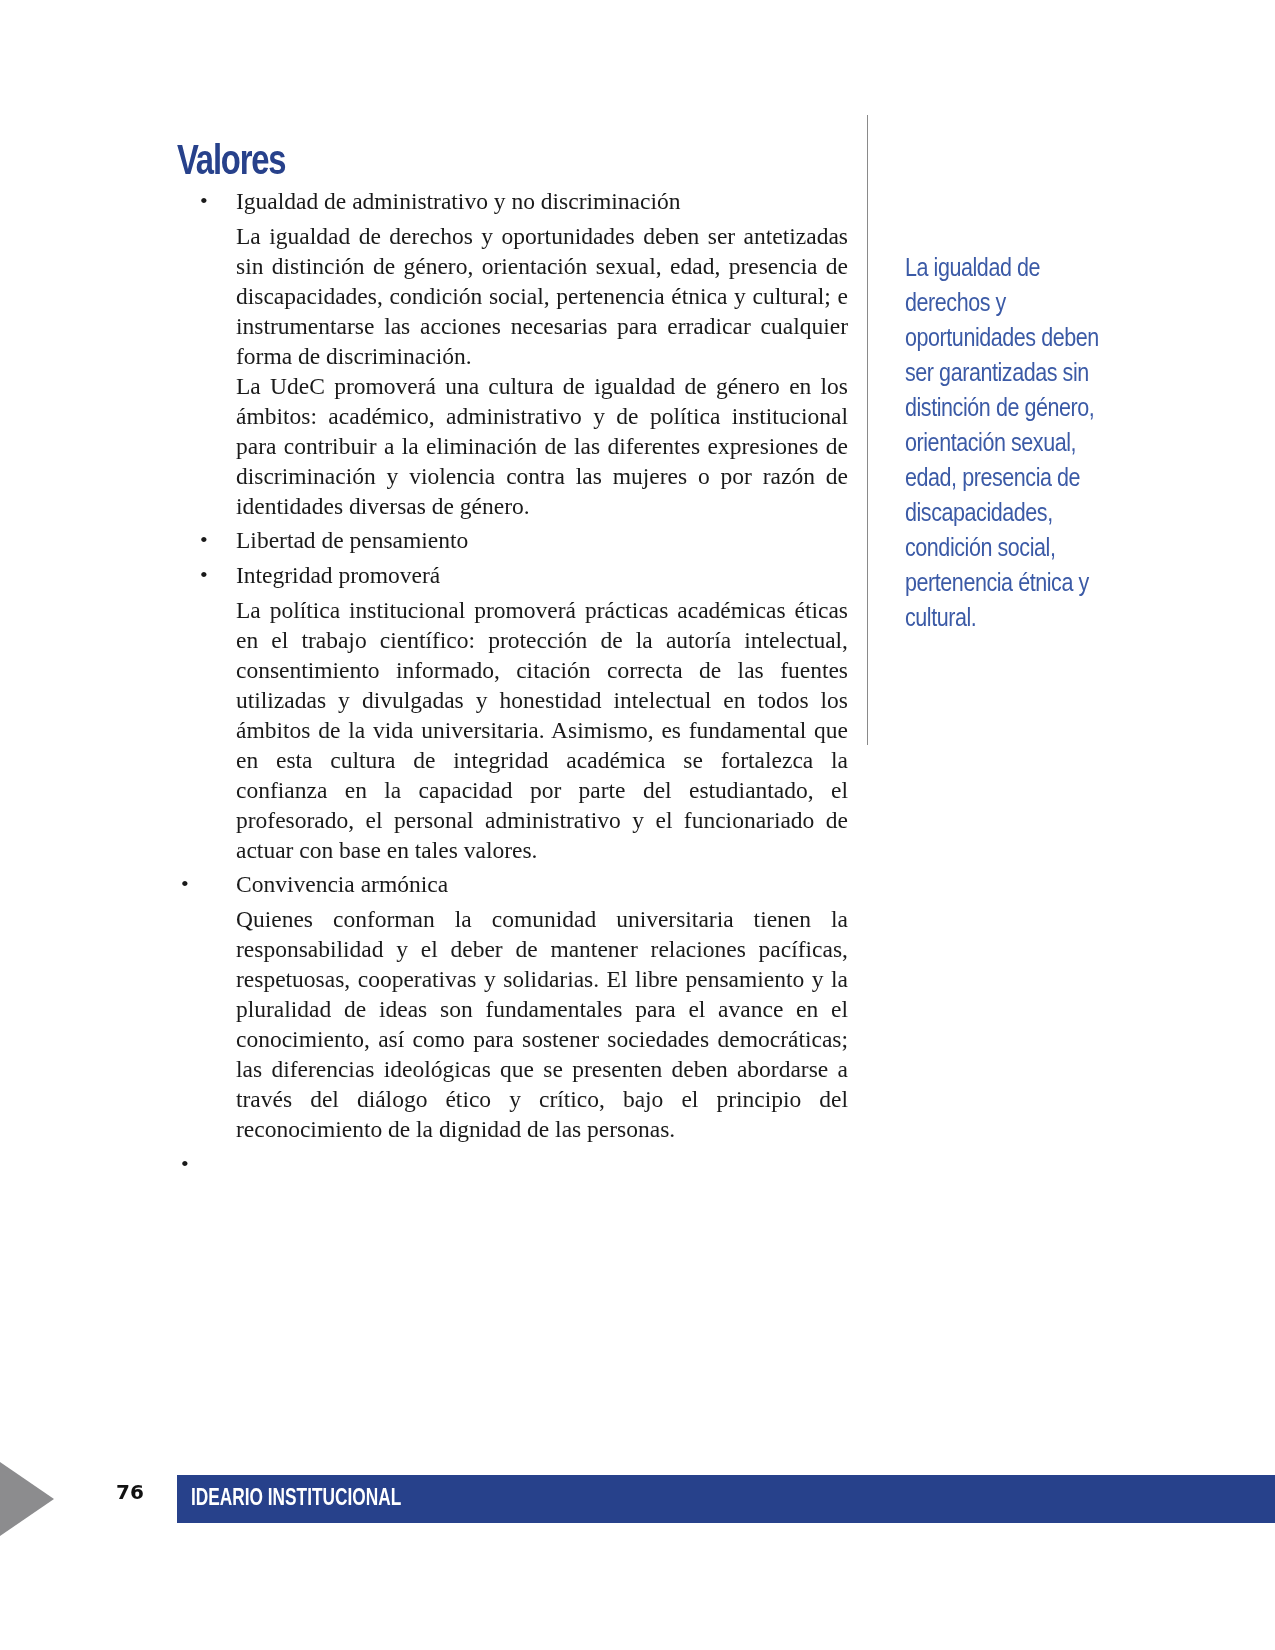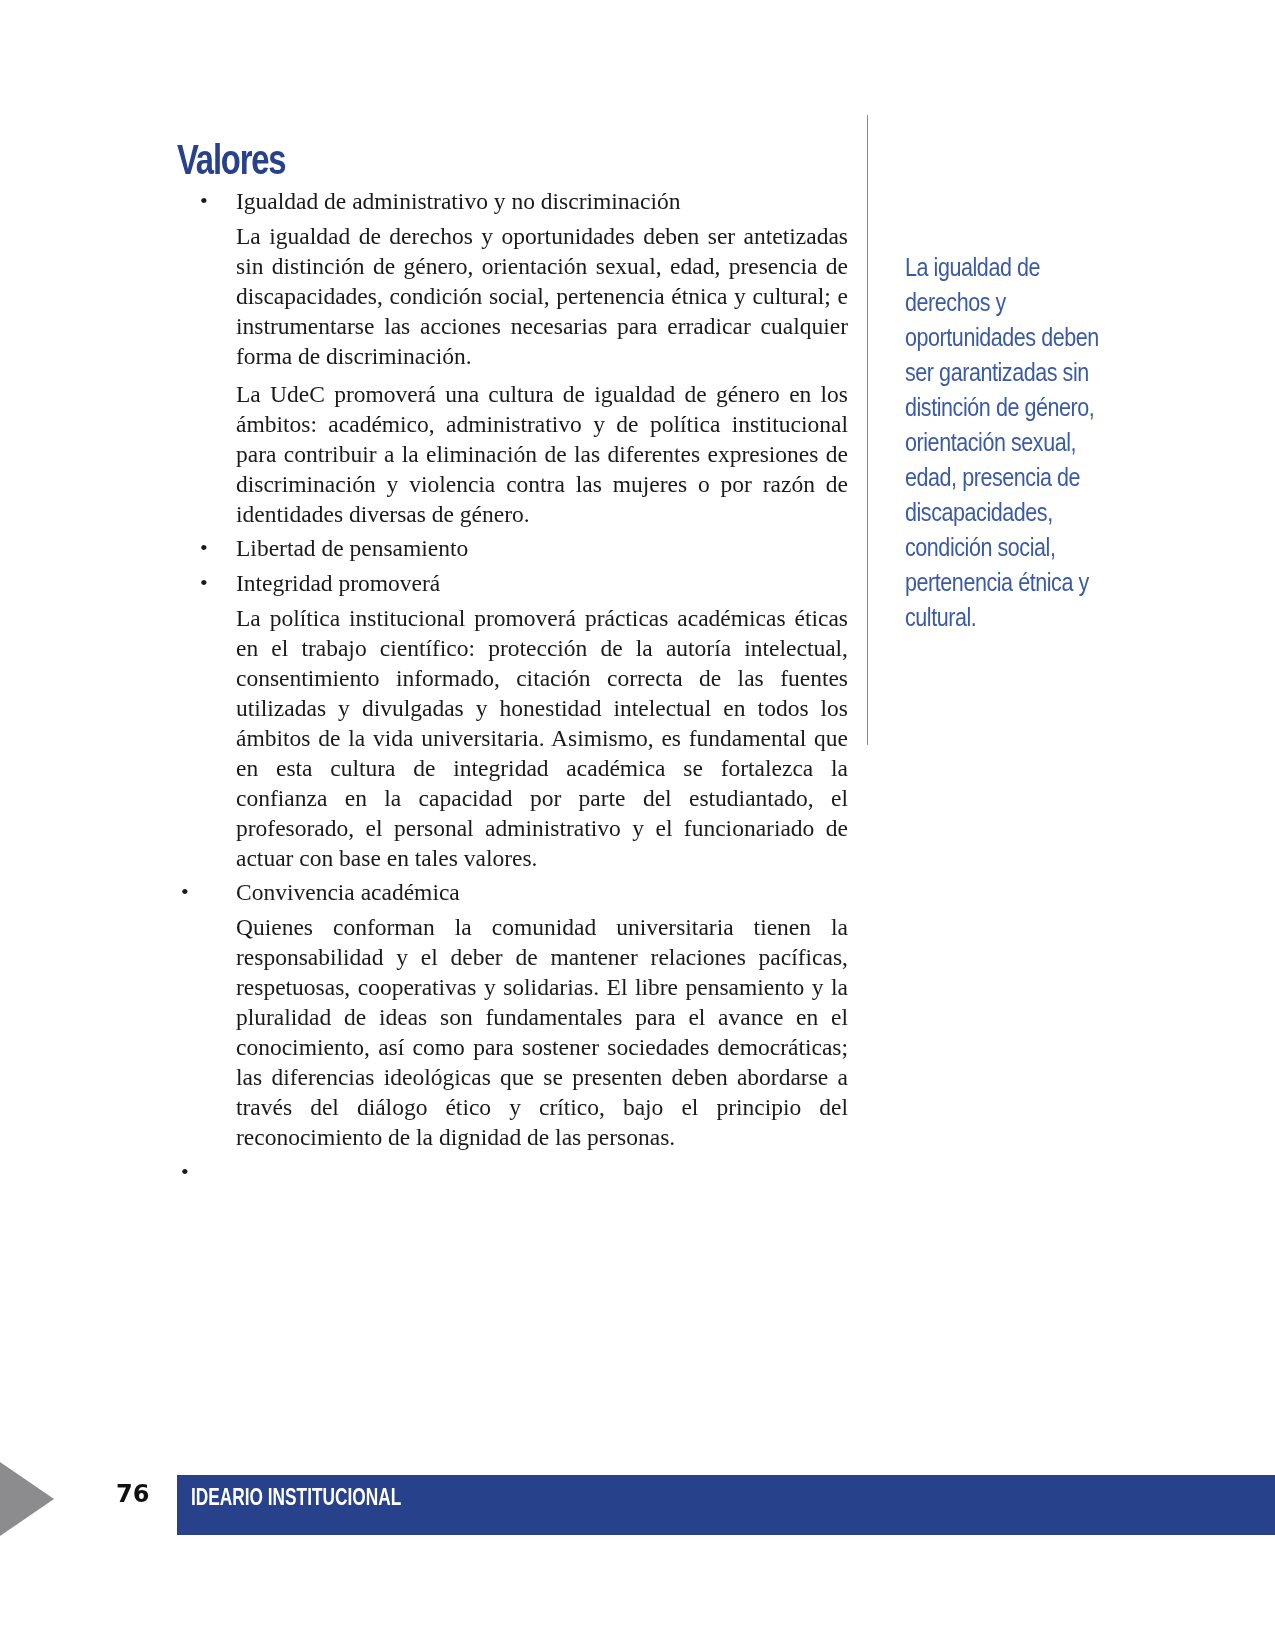--- a/index.html
+++ b/index.html
@@ -14,43 +14,43 @@
     position:absolute; left:236px; top:186px; width:612px;
     font-family:"Liberation Serif", serif; font-size:23.5px; line-height:30px;
     color:#1a1a1a;
   }
   .item { position:relative; }
   .item-head { position:relative; margin-bottom:5px; }
   .bullet { position:absolute; top:0; font-size:22px; }
   .bullet.b1 { left:-36px; }
   .bullet.b2 { left:-55px; }
   .para { text-align:justify; text-align-last:left; hyphens:manual; }
-  .para + .para { margin-top:8px; }
+  .para + .para { margin-top:0; }
   .item + .item { margin-top:4px; }
   .rule {
     position:absolute; left:867px; top:115px; width:1px; height:630px;
     background:#8a8a8a;
   }
   .pull {
     position:absolute; left:905px; top:250px; width:230px;
     font-family:"Liberation Sans", sans-serif; font-size:25px; line-height:35px;
     color:#3b5aa6; letter-spacing:-0.5px;
     transform:scaleX(0.86); transform-origin:left top;
   }
   .footer-tri {
     position:absolute; left:0; top:1462px; width:0; height:0;
     border-top:37px solid transparent; border-bottom:37px solid transparent;
     border-left:54px solid #8c8c8e;
   }
   .page-num {
     position:absolute; left:116px; top:1480px;
-    font-family:"DejaVu Sans", sans-serif; font-weight:bold; font-size:24px; color:#111;
+    font-family:"DejaVu Sans", sans-serif; font-weight:bold; font-size:20px; color:#111;
   }
   .footer-band {
-    position:absolute; left:177px; top:1475px; width:1098px; height:60px;
+    position:absolute; left:177px; top:1475px; width:1098px; height:48px;
     background:#27418b;
   }
   .footer-label {
     position:absolute; left:14px; top:8px;
     font-family:"Liberation Sans", sans-serif; font-weight:bold; font-size:24px;
     color:#ffffff; transform:scaleX(0.72); transform-origin:left top; white-space:nowrap;
   }
 </style>
 </head>
 <body>
@@ -75,21 +75,21 @@
   <div class="item">
     <div class="item-head">
       <span class="bullet b1">•</span>
       <span>Integridad promoverá</span>
     </div>
     <div class="para">La política institucional promoverá prácticas académicas éti­cas en el trabajo científico: protección de la autoría intelectual, consentimiento informado, citación correcta de las fuentes utilizadas y divulgadas y honestidad intelectual en todos los ámbitos de la vida universitaria. Asimismo, es fundamental que en esta cultura de integridad académica se fortalezca la confianza en la capacidad por parte del estudiantado, el profesorado, el personal administrativo y el funcionariado de actuar con base en tales valores.</div>
   </div>
   <div class="item">
     <div class="item-head">
       <span class="bullet b2">•</span>
-      <span>Convivencia académica</span>
+      <span>Convivencia armónica</span>
     </div>
     <div class="para">Quienes conforman la comunidad universitaria tienen la responsabilidad y el deber de mantener relaciones pacíficas, respetuosas, cooperativas y solidarias. El libre pensamiento y la pluralidad de ideas son fundamentales para el avance en el conocimiento, así como para sostener sociedades demo­cráticas; las diferencias ideológicas que se presenten deben abordarse a través del diálogo ético y crítico, bajo el principio del reconocimiento de la dignidad de las personas.</div>
   </div>
   <div class="item">
     <div class="item-head">
       <span class="bullet b2">•</span>
     </div>
   </div>
 </div>
 

